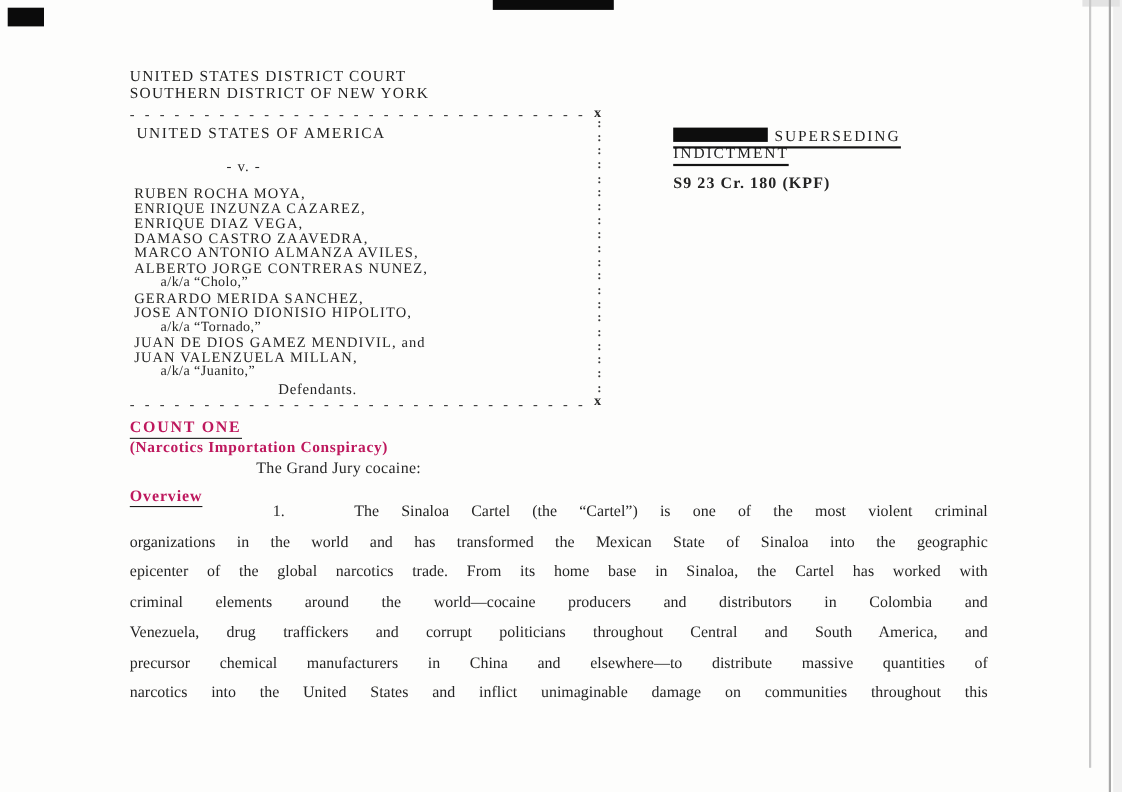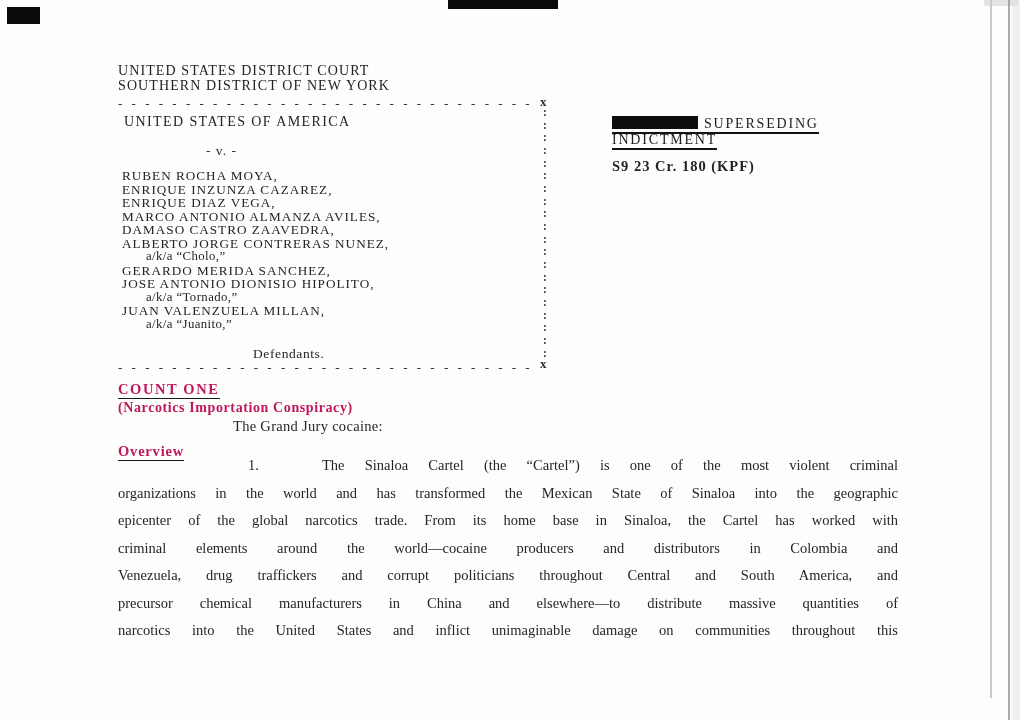--- a/index.html
+++ b/index.html
@@ -112,27 +112,28 @@
   </div>
 <div class="abs xmark" style="left:540px;top:358px;">x</div>
 <div class="abs dashrow" style="left:118px;top:360px;">- - - - - - - - - - - - - - - - - - - - - - - - - - - - - - - - - - - - - - - - - - - - -</div>
 
 <div class="abs plaintiff">UNITED STATES OF AMERICA</div>
 <div class="abs versus">- v. -</div>
 <div class="abs defendants" id="defendants-list">
     <div class="def">RUBEN ROCHA MOYA,</div>
     <div class="def">ENRIQUE INZUNZA CAZAREZ,</div>
     <div class="def">ENRIQUE DIAZ VEGA,</div>
+    <div class="def">DAMASO CASTRO ZAAVEDRA,</div>
     <div class="def">MARCO ANTONIO ALMANZA AVILES,</div>
-    <div class="def">DAMASO CASTRO ZAAVEDRA,</div>
     <div class="def">ALBERTO JORGE CONTRERAS NUNEZ,</div>
     <div class="aka">a/k/a “Cholo,”</div>
     <div class="def">GERARDO MERIDA SANCHEZ,</div>
     <div class="def">JOSE ANTONIO DIONISIO HIPOLITO,</div>
     <div class="aka">a/k/a “Tornado,”</div>
+    <div class="def">JUAN DE DIOS GAMEZ MENDIVIL, and</div>
     <div class="def">JUAN VALENZUELA MILLAN,</div>
     <div class="aka">a/k/a “Juanito,”</div>
   </div>
 <div class="abs defendants-label">Defendants.</div>
 
 <div class="abs case-info">
   <div class="case-title-line">
     <span class="u-thick"><span class="redaction"></span><span>SUPERSEDING</span></span>
   </div>
   <div class="case-title-line">

